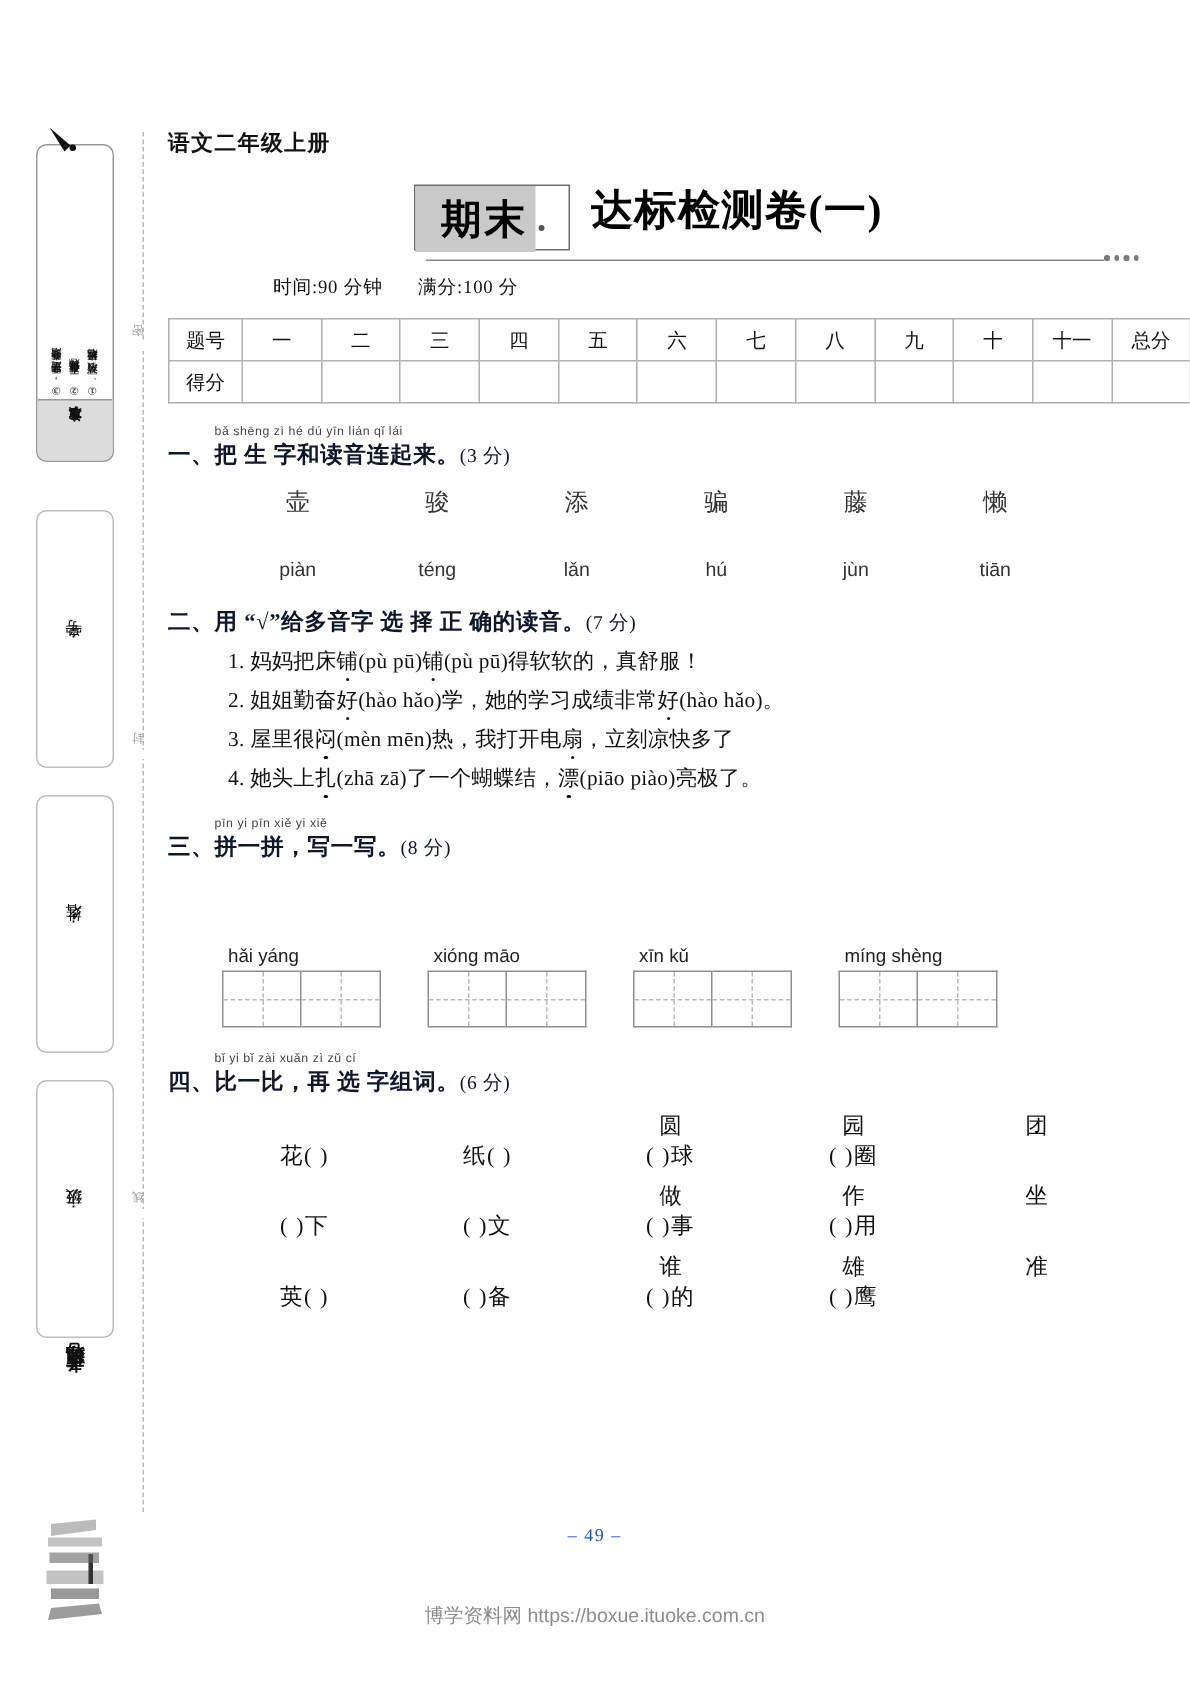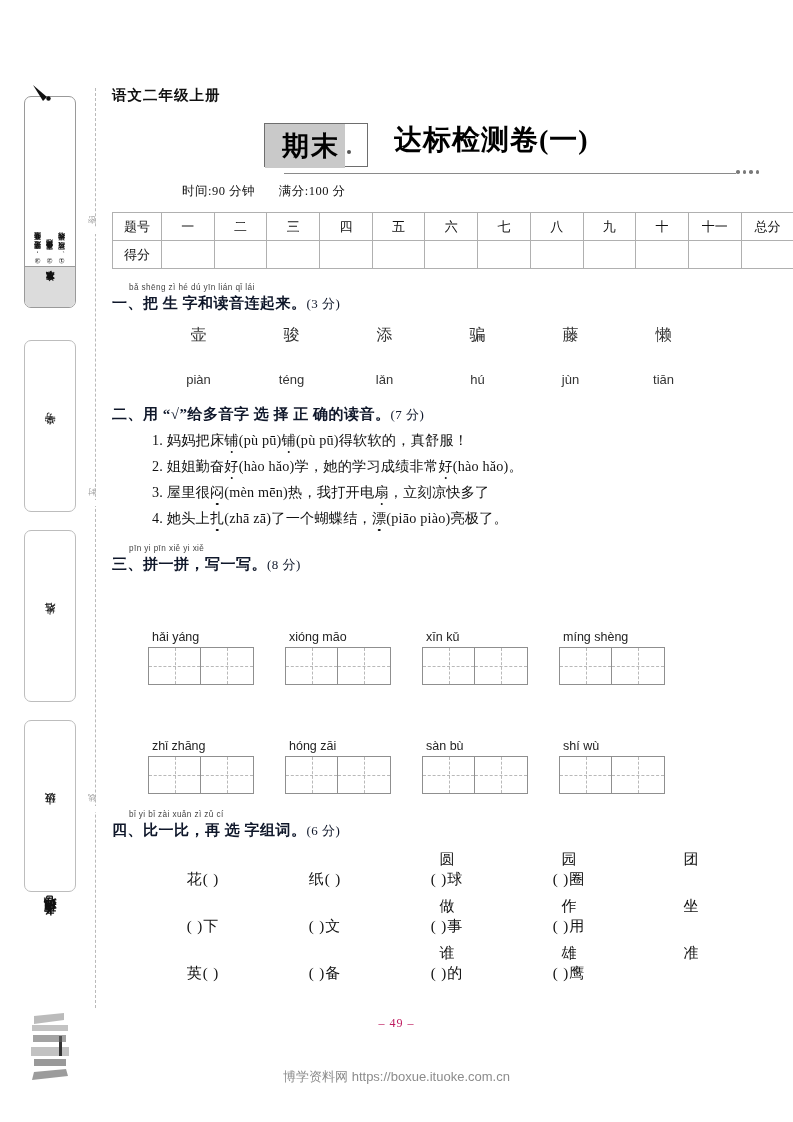--- a/index.html
+++ b/index.html
@@ -90,21 +90,21 @@
 
   .subject{
     font-family:"Liberation Serif","DejaVu Serif",serif;
     font-weight:bold;font-size:14.5px;letter-spacing:1px;color:#111;
   }
 
   .titlewrap{
     position:relative;margin-top:16px;height:58px;
   }
   .tagbox{
-    position:absolute;left:152px;top:2px;width:104px;height:44px;
+    position:absolute;left:164px;top:2px;width:104px;height:44px;
     border:1.2px solid #6e6e6e;box-sizing:border-box;
   }
   .tagfill{
     position:absolute;left:0;top:0;width:80px;height:44px;background:#c9c9c9;
   }
   .tagtext{
     position:absolute;left:0;top:0;width:92px;height:44px;
     display:flex;align-items:center;justify-content:center;
     font-size:27px;font-weight:bold;letter-spacing:2px;color:#000;
     font-family:"Liberation Serif","DejaVu Serif",serif;
@@ -141,21 +141,21 @@
     font-size:13px;color:#111;
     font-family:"Liberation Serif","DejaVu Serif",serif;
   }
   table.score td.lbl{width:46px;font-size:13px;}
 
   
   .qhead{margin-top:14px;position:relative;}
   .qpy{
     font-family:"Liberation Sans","DejaVu Sans",sans-serif;
     font-size:8.2px;color:#444;letter-spacing:0.4px;
-    margin-left:17px;height:11px;white-space:nowrap;
+    margin-left:31px;height:11px;white-space:nowrap;
   }
   .qtitle{
     font-size:15px;font-weight:bold;letter-spacing:0.5px;color:#0f172a;
     font-family:"Liberation Serif","DejaVu Serif",serif;
   }
   .qtitle .pts{font-weight:normal;font-size:13px;}
 
   
   .s1row{display:flex;margin-left:40px;margin-top:12px;}
   .s1row > div{width:93px;text-align:center;font-size:16px;color:#333;}
@@ -204,21 +204,21 @@
   .s4{margin-top:10px;margin-left:30px;}
   .s4grp{margin-bottom:2px;}
   .s4chars{display:flex;font-size:15px;color:#111;margin-bottom:1px;}
   .s4chars > div{width:122px;text-align:center;}
   .s4items{display:flex;font-size:15px;color:#111;margin-bottom:8px;}
   .s4items > div{width:122px;text-align:center;letter-spacing:1px;}
 
   
   .pageno{
     position:absolute;left:0;right:0;top:1016px;text-align:center;
-    font-size:12px;color:#be185d;letter-spacing:1px;
+    font-size:12px;color:#1d4ed8;letter-spacing:1px;
   }
   .watermark{
     position:absolute;left:0;right:0;top:1068px;text-align:center;
     font-size:13px;color:#8c8c8c;
     font-family:"Liberation Sans","DejaVu Sans",sans-serif;
   }
 </style>
 </head>
 <body>
 
@@ -415,50 +415,20 @@
       </div>
       <div class="gcell">
         <div class="gpy">míng shèng</div>
         <div class="tzg">
             <i></i>
             <i></i>
           </div>
       </div>
     </div>
 
-    <div class="gridwrap" style="margin-top:7px;">
-      <div class="gcell">
-        <div class="gpy">zhǐ zhāng</div>
-        <div class="tzg">
-            <i></i>
-            <i></i>
-          </div>
-      </div>
-      <div class="gcell">
-        <div class="gpy">hóng zāi</div>
-        <div class="tzg">
-            <i></i>
-            <i></i>
-          </div>
-      </div>
-      <div class="gcell">
-        <div class="gpy">sàn bù</div>
-        <div class="tzg">
-            <i></i>
-            <i></i>
-          </div>
-      </div>
-      <div class="gcell">
-        <div class="gpy">shí wù</div>
-        <div class="tzg">
-            <i></i>
-            <i></i>
-          </div>
-      </div>
-    </div>
 
     <div class="qhead" style="margin-top:16px;">
       <div class="qpy">bǐ  yi  bǐ    zài xuǎn zì  zǔ  cí</div>
       <div class="qtitle">
         <span>四、</span><span>比一比，再 选 字组词。</span><span class="pts">(6 分)</span>
       </div>
     </div>
 
     <div class="s4">
 

